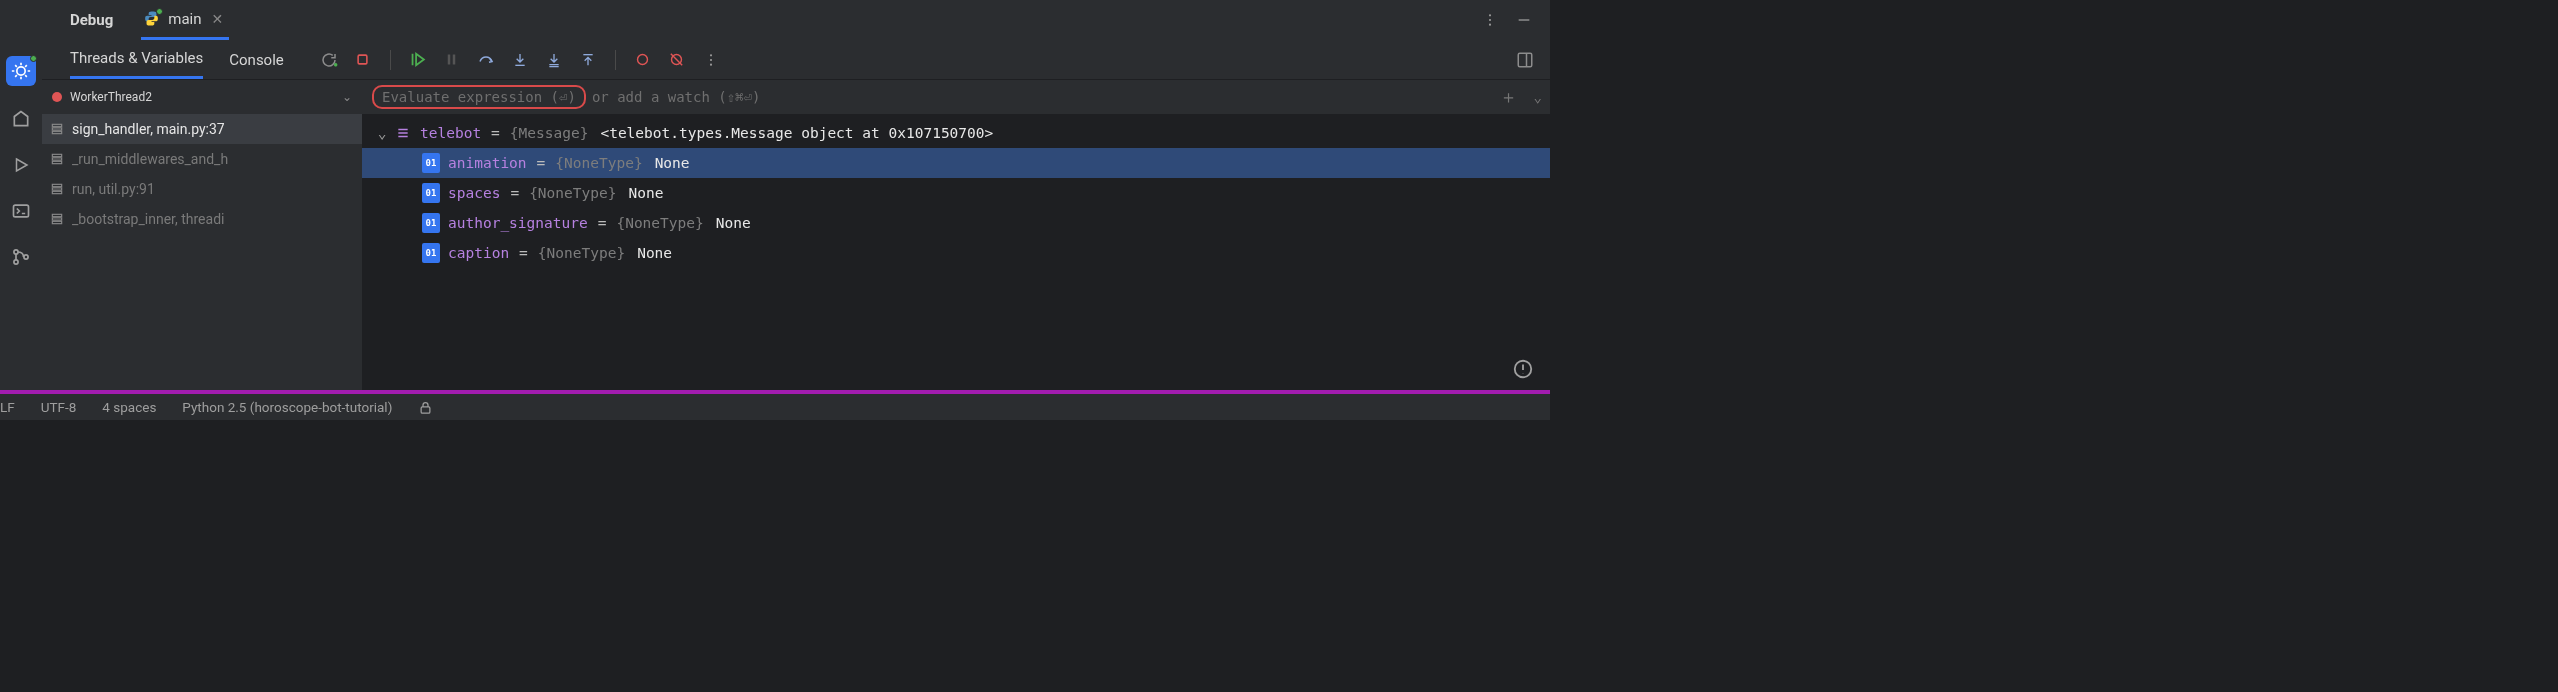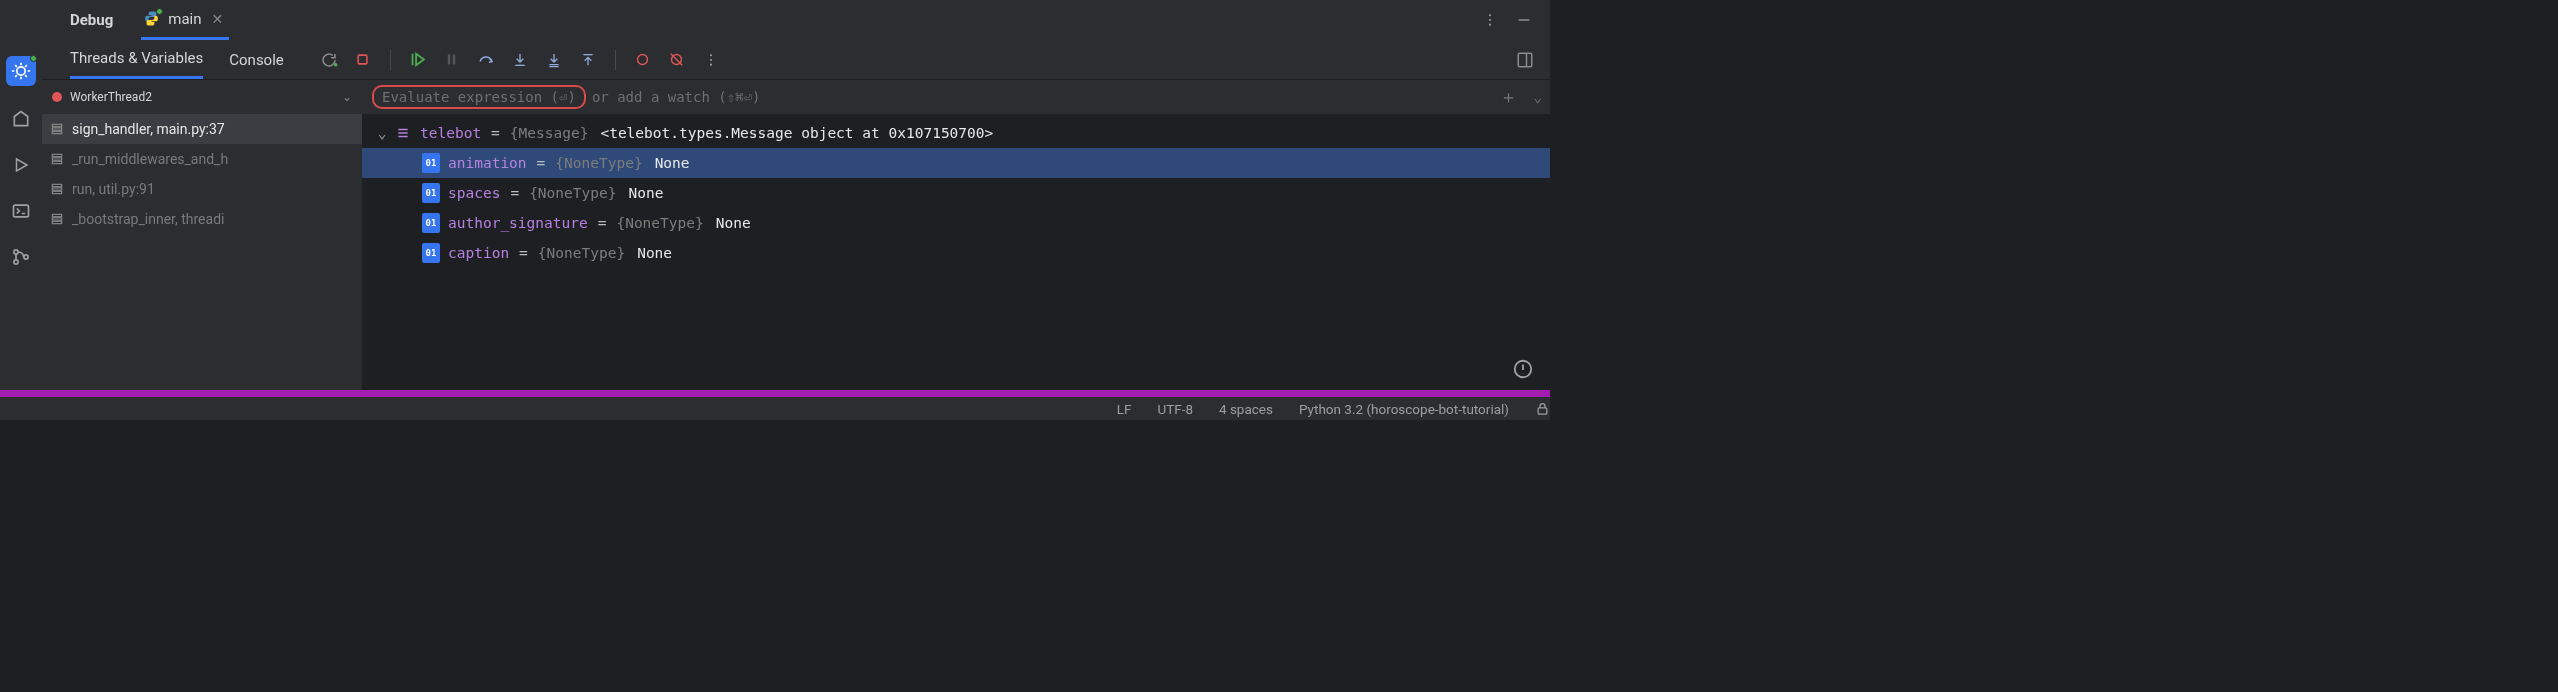--- a/index.html
+++ b/index.html
@@ -147,24 +147,24 @@
     flex-shrink:0;
   }
   .var-name { color:#b681e0; }
   .var-eq { color:#bcbcbc; margin:0 2px;}
   .var-type { color:#7d7d7d; }
   .var-val { color:#e8e8e8; margin-left:4px;}
   .obj-icon { color:#b681e0; margin-right:2px;}
   .status-bar {
     height:30px; position:absolute; bottom:0; left:0; right:0;
     background:#2b2d30;
-    display:flex; align-items:center; justify-content:flex-end;
-    gap:26px; 
+    display:flex; align-items:center; 
+    gap:26px; padding-right:18px;
     font-size:13.5px; color:#9e9e9e;
-    border-top:7px solid #a21caf;
+    border-top:4px solid #a21caf;
   }
   .status-bar > span { cursor:pointer; }
   .warn-badge {
     position:absolute; right:14px; bottom:38px;
     width:24px; height:24px; color:#a0a0a0;
   }
   .green-dot {
     position:absolute; width:7px; height:7px; border-radius:50%;
     background:#4caf50; top:-1px; right:-1px; border:1.5px solid #2b2d30;
   }
@@ -437,20 +437,20 @@
   <svg width="22" height="22" viewBox="0 0 24 24" fill="none" stroke="currentColor" stroke-width="2">
       <circle cx="12" cy="12" r="9"></circle>
       <path d="M12 7v6M12 16.5v.5"></path>
     </svg>
 </span>
 
 <div class="status-bar">
   <span>LF</span>
   <span>UTF-8</span>
   <span>4 spaces</span>
-  <span>Python 3.2 (horoscope-bot-tutorial)</span>
+  <span>Python 2.5 (horoscope-bot-tutorial)</span>
   <span>
       <svg width="15" height="15" viewBox="0 0 24 24" fill="none" stroke="currentColor" stroke-width="2">
         <rect x="5" y="11" width="14" height="10" rx="2"></rect>
         <path d="M8 11V8a4 4 0 0 1 8 0v3"></path>
       </svg>
     </span>
 </div>
 
 </body></html>

